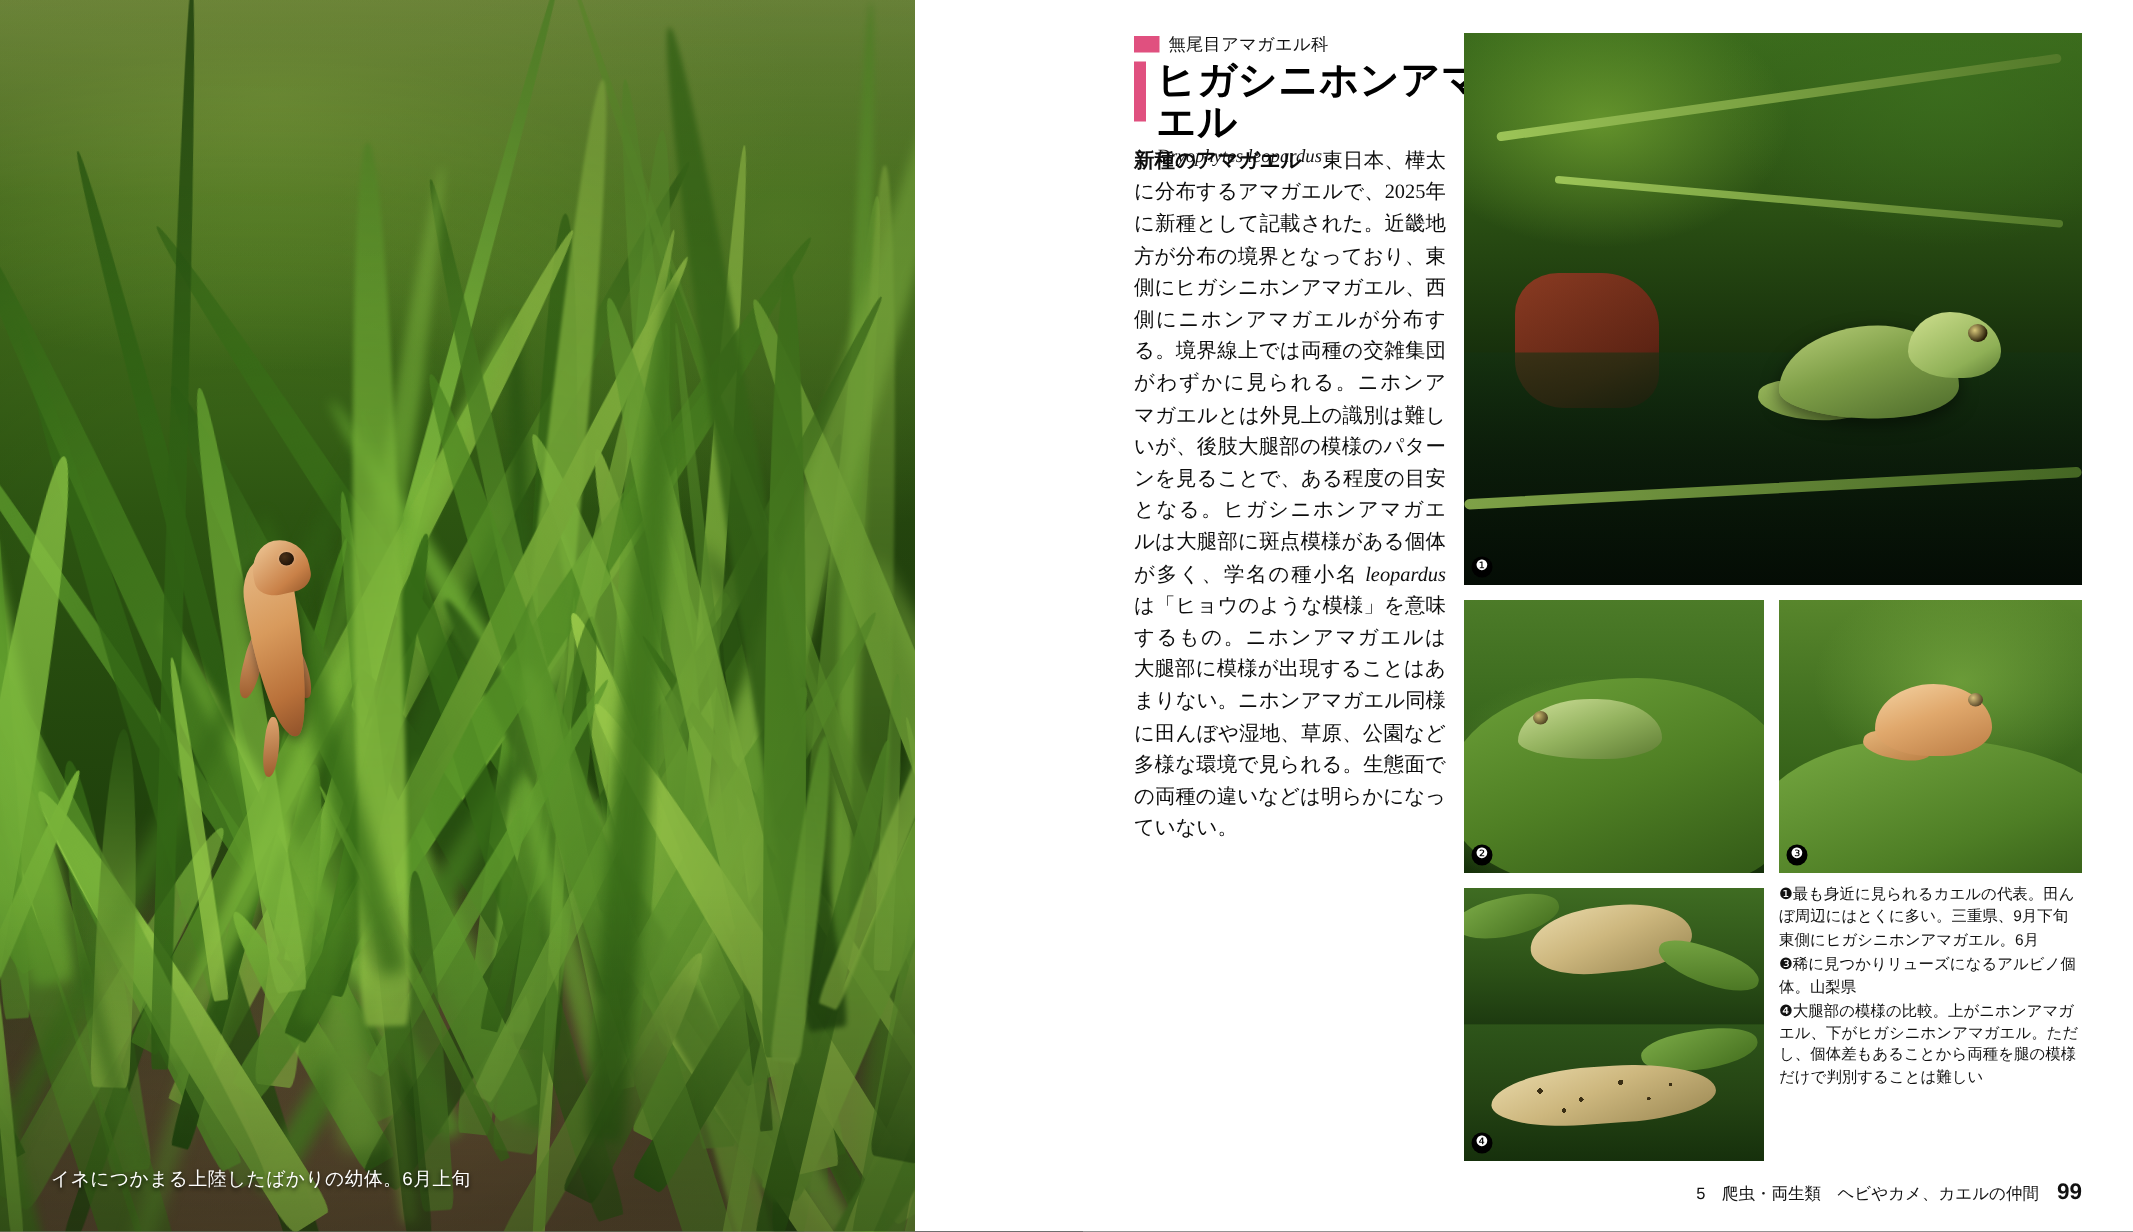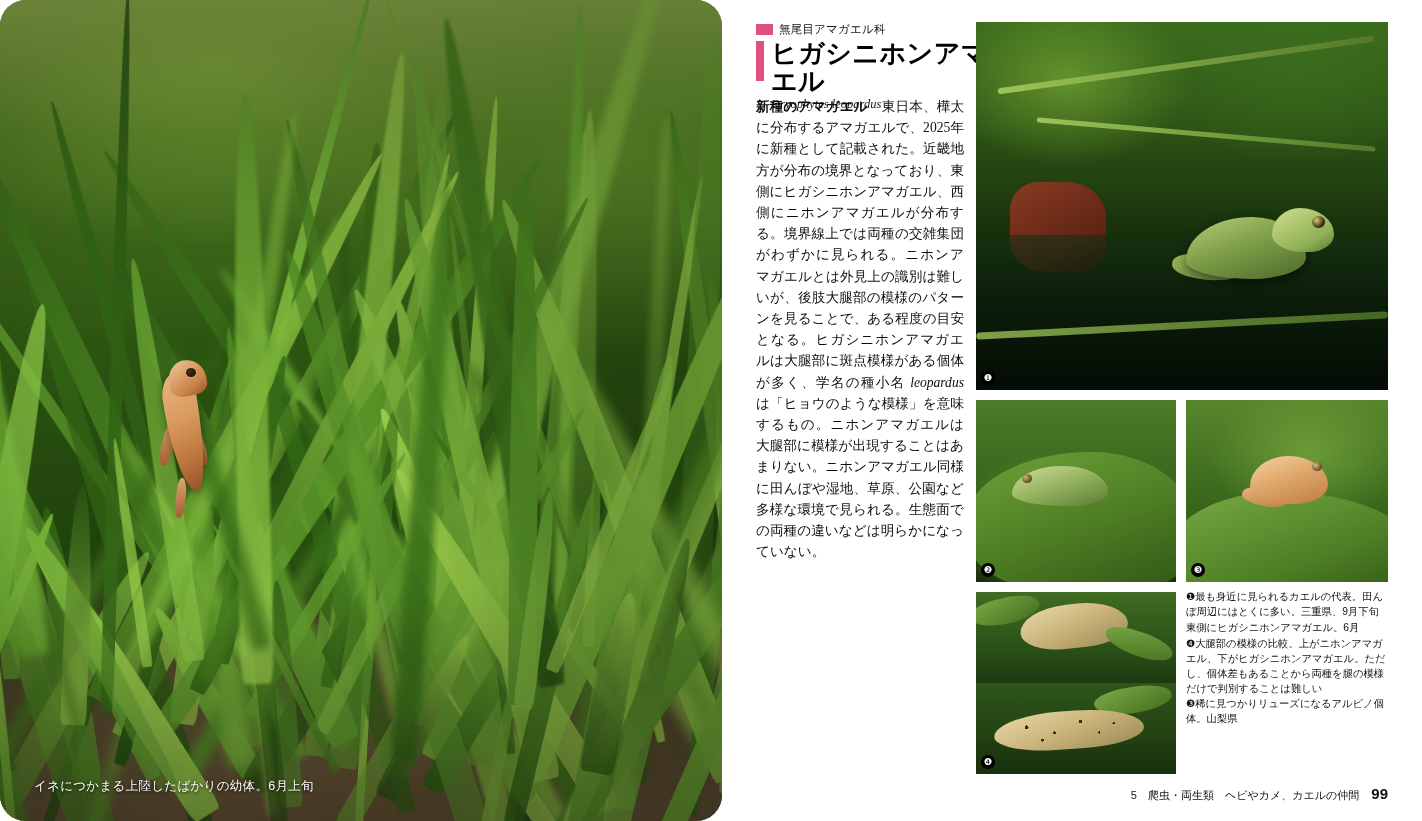--- a/index.html
+++ b/index.html
@@ -17,24 +17,23 @@
     position: relative;
     width: 1422px;
     height: 821px;
     background: #ffffff;
   }
 
   
   .left-page {
     position: absolute;
     left: 0; top: 0;
-    width: 722px; height: 821px;
+    width: 610px; height: 821px;
     overflow: hidden;
     background: #2f5a16;
-    border-radius: 26px;
   }
   .rice-photo {
     position: absolute;
     inset: 0;
     background:
       
       radial-gradient(ellipse 500px 260px at 30% 8%, rgba(150,190,70,0.55), rgba(0,0,0,0) 70%),
       radial-gradient(ellipse 420px 300px at 85% 18%, rgba(120,175,55,0.5), rgba(0,0,0,0) 70%),
       radial-gradient(ellipse 600px 260px at 50% 92%, rgba(120,95,60,0.75), rgba(0,0,0,0) 72%),
       linear-gradient(180deg, #8fae4e 0%, #4d7a20 16%, #2c5411 42%, #20420c 66%, #4a4328 86%, #6a5a39 100%);
@@ -597,22 +596,22 @@
       <div class="p4-bot">
         <div class="p4-green" style="left:118px; top:4px; width:78px; height:26px; transform:rotate(-10deg);"></div>
         <div class="thigh spotted" style="left:18px; top:28px; width:150px; height:38px; transform:rotate(-4deg);"></div>
       </div>
       <div class="num-badge">❹</div>
     </div>
 
     <div class="captions">
       <div>❶最も身近に見られるカエルの代表。田んぼ周辺にはとくに多い。三重県、9月下旬</div>
       <div>東側にヒガシニホンアマガエル。6月</div>
+      <div>❸稀に見つかりリューズになるアルビノ個体。山梨県</div>
       <div>❹大腿部の模様の比較。上がニホンアマガエル、下がヒガシニホンアマガエル。ただし、個体差もあることから両種を腿の模様だけで判別することは難しい</div>
-      <div>❸稀に見つかりリューズになるアルビノ個体。山梨県</div>
     </div>
 
     <div class="footer">
       <span class="chapter">5　爬虫・両生類　ヘビやカメ、カエルの仲間</span>
       <span class="pageno">99</span>
     </div>
 
   </div>
 </div>
 

